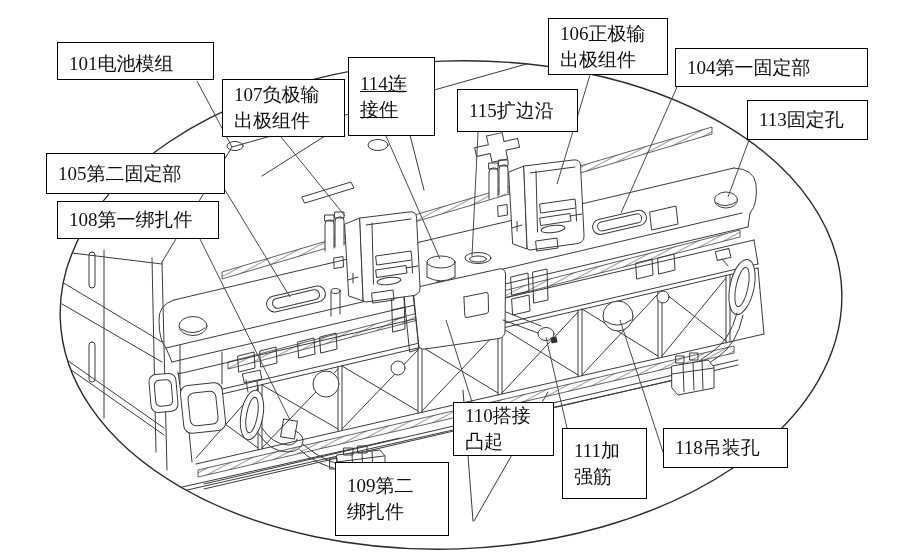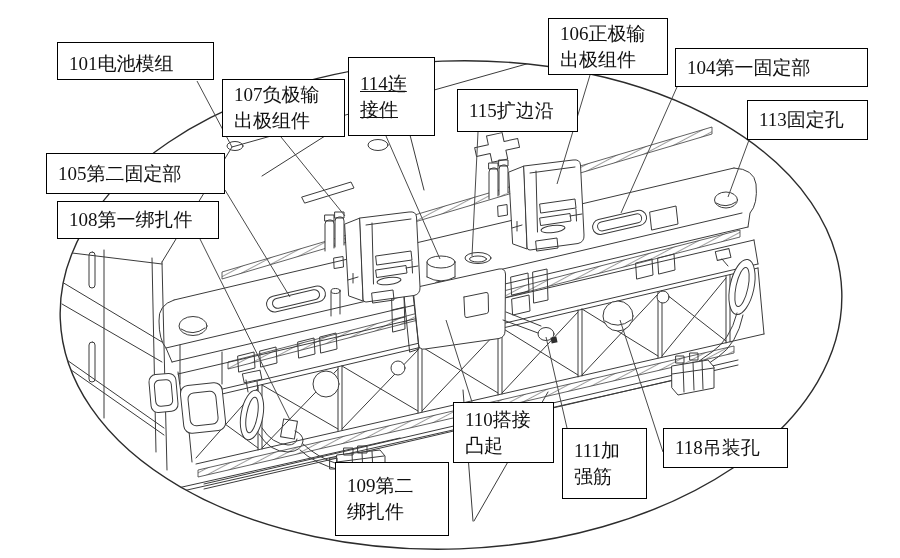--- a/index.html
+++ b/index.html
@@ -19,21 +19,21 @@
   .lbl span{display:block;}
   #lbl-101{left:57px;top:42px;width:157px;height:38px;justify-content:flex-end;}
   #lbl-107{left:222px;top:79px;width:123px;height:58px;}
   #lbl-114{left:348px;top:57px;width:87px;height:79px;text-decoration:underline;}
   #lbl-115{left:457px;top:89px;width:121px;height:43px;}
   #lbl-106{left:548px;top:18px;width:120px;height:57px;}
   #lbl-104{left:675px;top:48px;width:193px;height:39px;}
   #lbl-113{left:747px;top:100px;width:121px;height:40px;justify-content:center;}
   #lbl-105{left:46px;top:153px;width:179px;height:41px;}
   #lbl-108{left:57px;top:201px;width:162px;height:38px;}
-  #lbl-110{left:453px;top:402px;width:101px;height:61px;}
+  #lbl-110{left:453px;top:402px;width:101px;height:54px;}
   #lbl-111{left:562px;top:428px;width:85px;height:71px;}
   #lbl-118{left:663px;top:428px;width:125px;height:40px;}
   #lbl-109{left:335px;top:462px;width:114px;height:74px;}
 </style>
 </head>
 <body>
 
 <div id="stage">
 
 <svg id="drawing-svg" width="900" height="558" viewBox="0 0 900 558">

